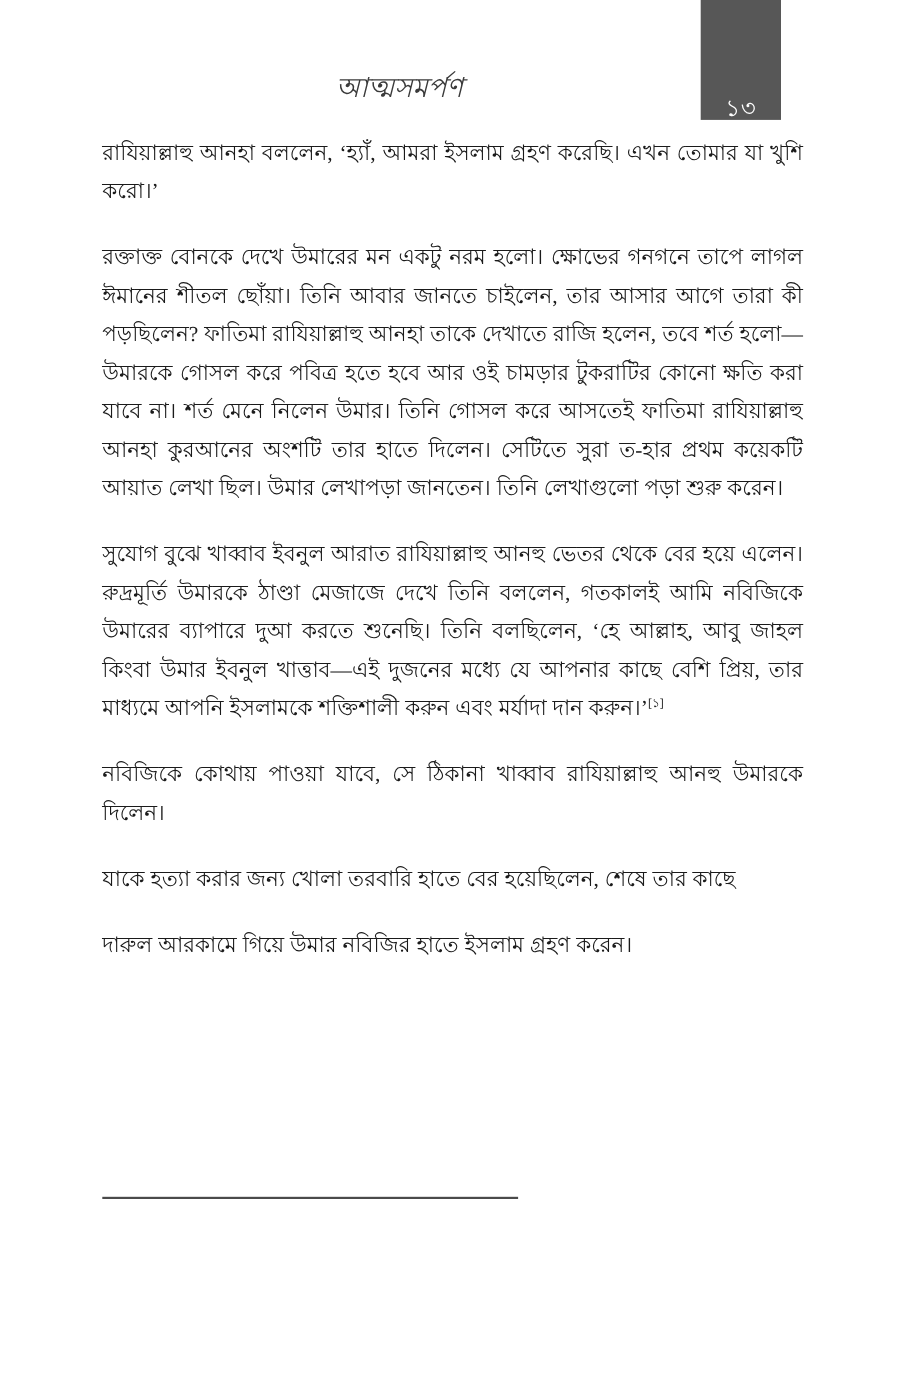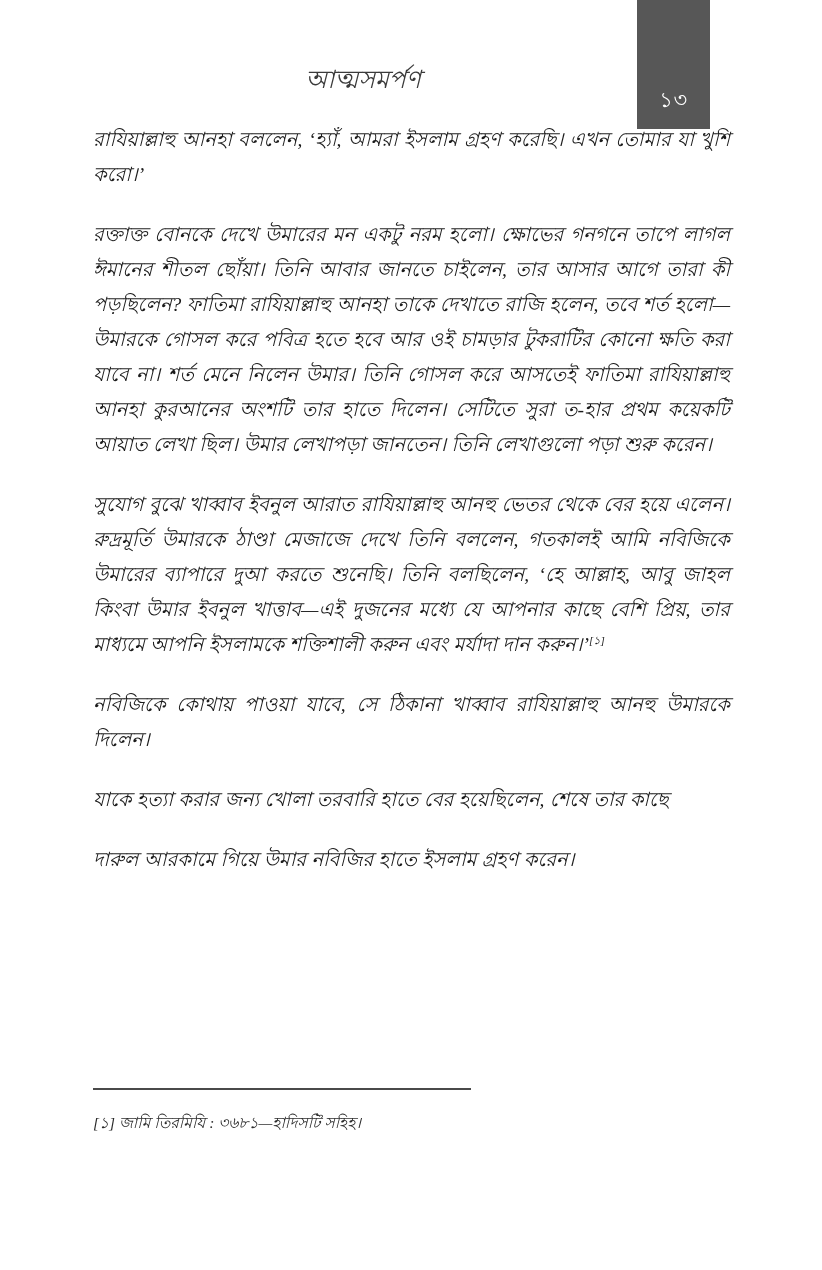--- a/index.html
+++ b/index.html
@@ -19,26 +19,25 @@
     overflow: hidden;
     box-sizing: border-box;
   }
 
   
   .page-number-block {
     position: absolute;
     top: 0;
     left: 637px;
     width: 73px;
-    height: 129px;
+    height: 109px;
     background: #575757;
     display: flex;
     align-items: flex-end;
     justify-content: center;
-    padding-bottom: 18px;
     box-sizing: border-box;
   }
   .page-number-block .num {
     color: #ffffff;
     font-size: 21px;
     line-height: 1;
     font-family: "Liberation Serif", "DejaVu Serif", serif;
     letter-spacing: 0.5px;
   }
 
@@ -63,21 +62,20 @@
     width: 637px;
   }
   p.para {
     margin: 0 0 25px 0;
     font-size: 19.5px;
     line-height: 35px;
     text-align: justify;
     text-justify: inter-word;
     word-spacing: 0.5px;
     font-family: "Liberation Serif", "DejaVu Serif", serif;
-    font-style: italic;
   }
   p.para:last-of-type {
     margin-bottom: 0;
   }
   sup.fn-ref {
     font-size: 11px;
     vertical-align: super;
     line-height: 0;
   }
 
@@ -127,16 +125,15 @@
     <p class="para"><span>নবিজিকে কোথায় পাওয়া যাবে, সে ঠিকানা খাব্বাব রাযিয়াল্লাহু আনহু উমারকে দিলেন।</span></p>
 
     <p class="para"><span>যাকে হত্যা করার জন্য খোলা তরবারি হাতে বের হয়েছিলেন, শেষে তার কাছে</span></p>
 
     <p class="para"><span>দারুল আরকামে গিয়ে উমার নবিজির হাতে ইসলাম গ্রহণ করেন।</span></p>
 
   </div>
 
   <div class="footnote-area">
     <div class="footnote-rule"></div>
-    <div class="footnote-text">[১] জামি তিরমিযি : ৩৬৮১—হাদিসটি সহিহ।</div>
   </div>
 
 </div>
 
 </body></html>

